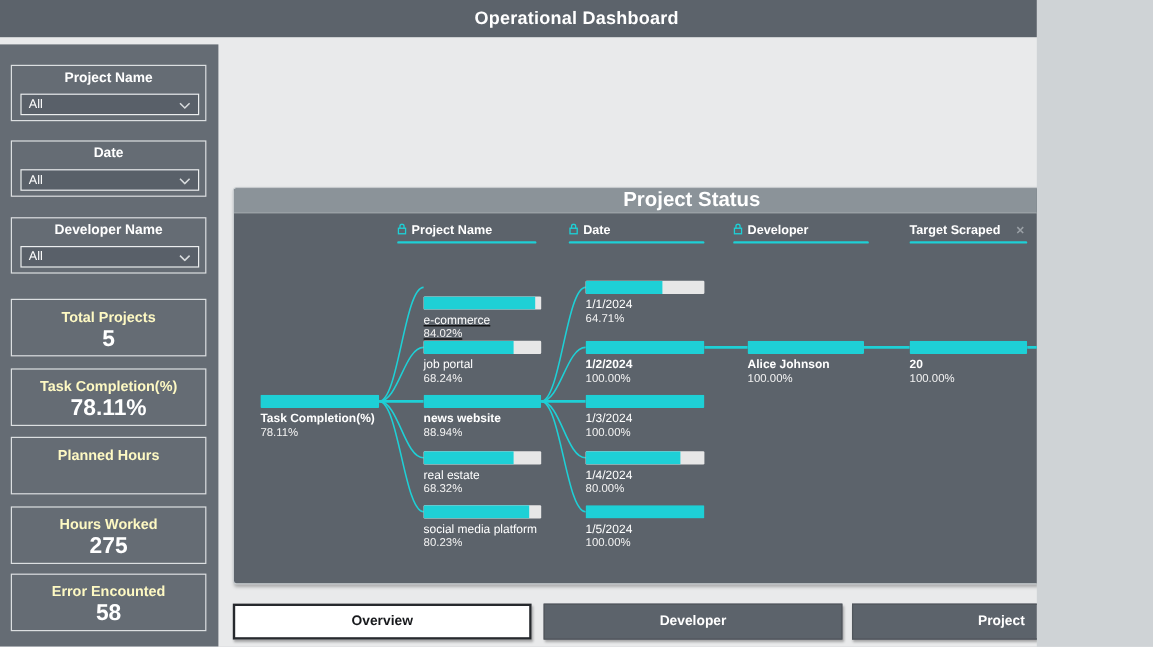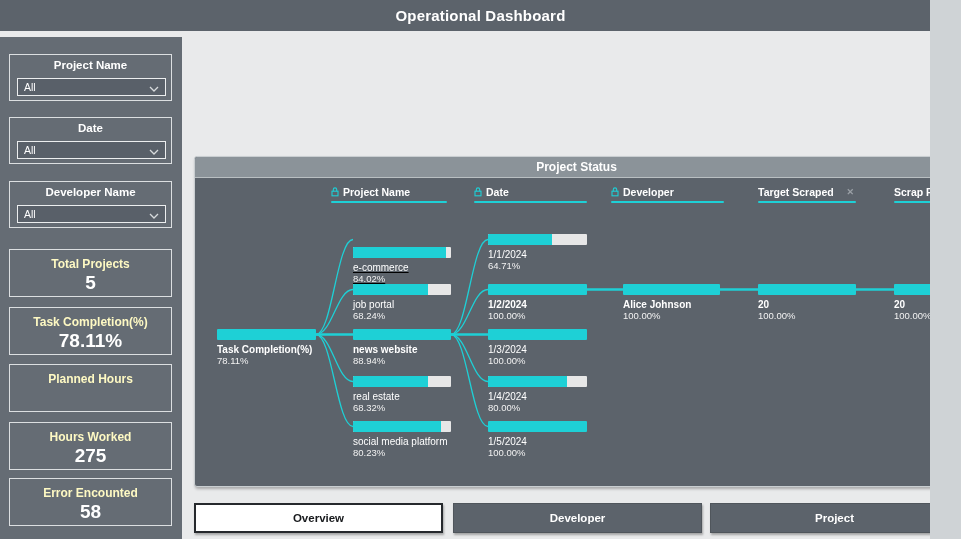--- a/index.html
+++ b/index.html
@@ -1,17 +1,17 @@
 <!DOCTYPE html>
 <html><head>
 <meta charset="utf-8">
 <style>
   * { margin:0; padding:0; box-sizing:border-box; }
   body { background:#cfd3d6; font-family:"Liberation Sans",sans-serif; }
-  .page { position:relative; width:930px; height:539px; background:#e9eaeb; overflow:hidden; }
+  .page { position:relative; width:864px; height:539px; background:#e9eaeb; overflow:hidden; }
 
   
   .app-header { position:absolute; left:0; top:0; width:961px; height:31px; background:#5c636b;
     display:flex; align-items:center; justify-content:center; }
   .app-title { color:#fff; font-weight:bold; font-size:15px; letter-spacing:.2px; }
   .app-icon { position:absolute; right:11px; top:5px; width:20px; height:20px; cursor:pointer; }
 
   
   .sidebar { position:absolute; left:0; top:37px; width:182px; height:502px; background:#656c74; }
   .slicer { position:absolute; left:9px; width:163px; height:47px; border:1px solid #dcdfe1; }
@@ -34,21 +34,21 @@
   .ticker-body { height:25px; display:flex; align-items:center; overflow:hidden; white-space:nowrap;
     color:#fff; font-family:"DejaVu Sans Mono",monospace; }
   #ticker0 .ticker-body { font-size:15px; padding-left:270px; }
   #ticker0 .tk-item { margin-right:54px; }
   #ticker1 .ticker-body { font-size:13px; padding-left:335px; }
   #ticker1 .tk-item { margin-right:53px; }
 
   
   #status { top:156px; height:331px; }
   #status .panel-header { height:21px; }
-  #status .panel-title { font-size:12px; }
+  #status .panel-title { font-size:17px; }
   .status-body { position:relative; width:763px; height:308px; overflow:hidden; }
   .edges { position:absolute; left:0; top:0; }
   .col-head { position:absolute; top:7px; cursor:pointer; }
   .ch-row { display:flex; align-items:center; gap:4px; height:14px; }
   .ch-label { color:#fff; font-weight:bold; font-size:10.5px; white-space:nowrap; }
   .ch-x { margin-left:auto; color:#9aa0a6; font-size:9px; font-weight:bold; cursor:pointer; padding:0 2px; }
   .ch-line { height:2px; margin-top:2px; border-radius:1px; }
   .node { position:absolute; cursor:pointer; }
   .bar { height:11px; border-radius:1px; overflow:hidden; }
   .bar .fill { height:100%; }

